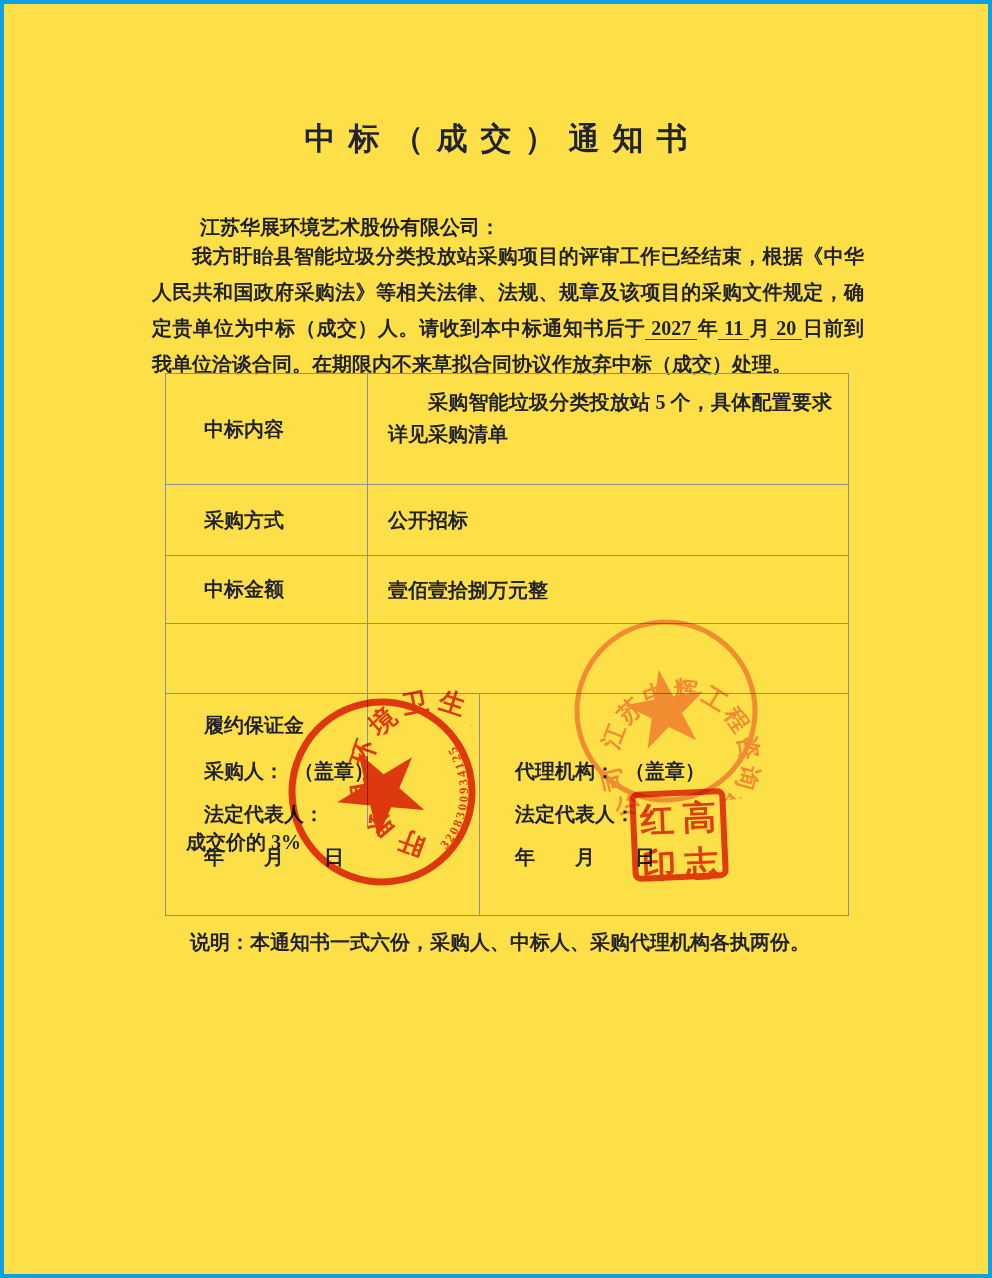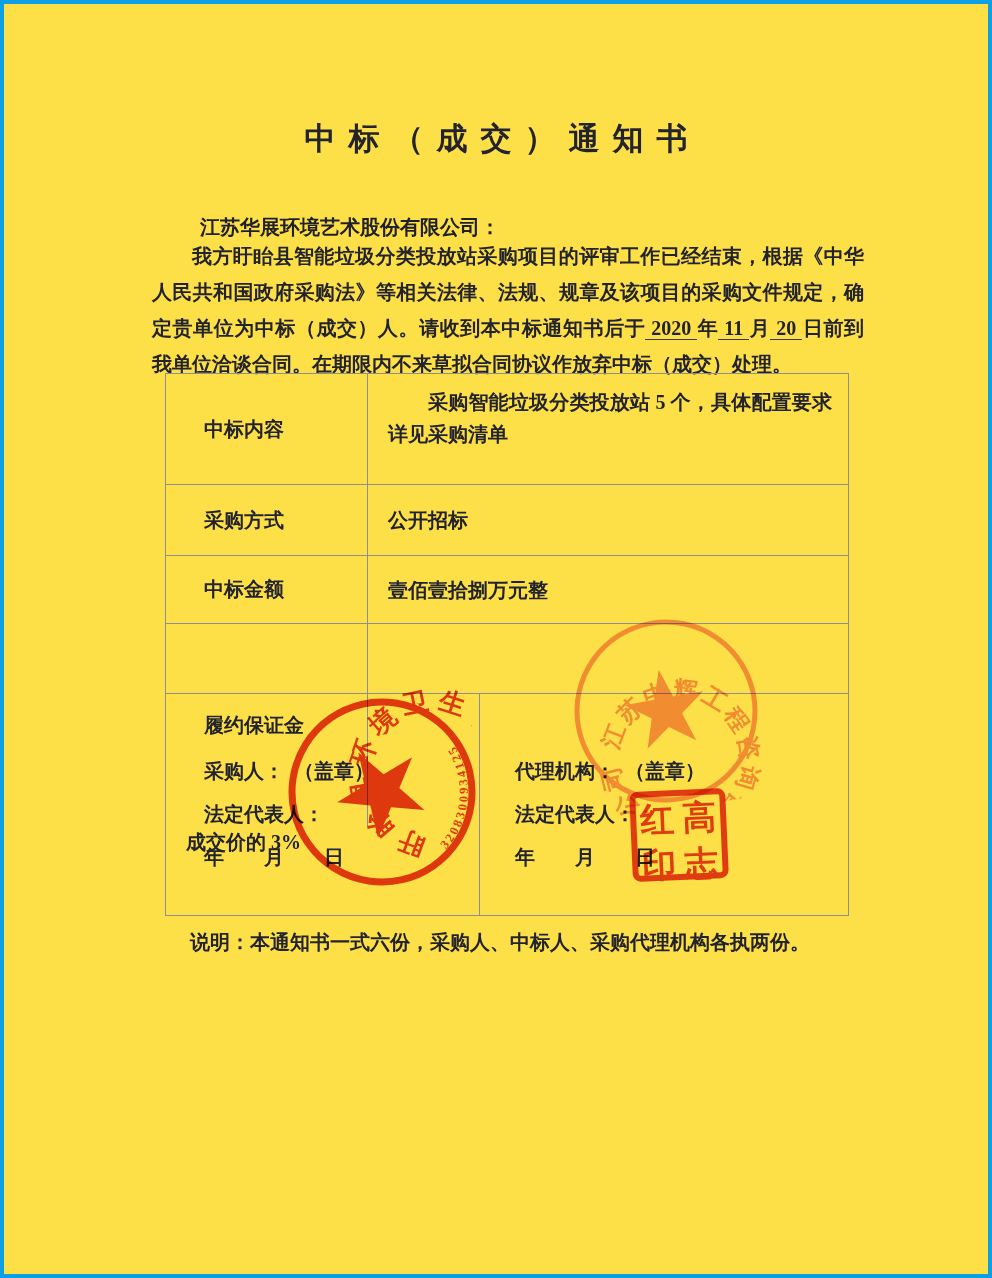--- a/index.html
+++ b/index.html
@@ -77,21 +77,21 @@
 </style>
 </head>
 <body>
 
 <div class="page">
 
   <h1 class="doc-title">中标（成交）通知书</h1>
 
   <div class="salutation">江苏华展环境艺术股份有限公司：</div>
 
-  <p class="body-par"><span>我方盱眙县智能垃圾分类投放站采购项目的评审工作已经结束，根据《中华人民共和国政府采购法》等相关法律、法规、规章及该项目的采购文件规定，确定贵单位为中标（成交）人。请收到本中标通知书后于</span><span class="u">2020</span><span>年</span><span class="u">11</span><span>月</span><span class="u">20</span><span>日前到我单位洽谈合同。在期限内不来草拟合同协议作放弃中标（成交）处理。</span></p>
+  <p class="body-par"><span>我方盱眙县智能垃圾分类投放站采购项目的评审工作已经结束，根据《中华人民共和国政府采购法》等相关法律、法规、规章及该项目的采购文件规定，确定贵单位为中标（成交）人。请收到本中标通知书后于</span><span class="u">2027</span><span>年</span><span class="u">11</span><span>月</span><span class="u">20</span><span>日前到我单位洽谈合同。在期限内不来草拟合同协议作放弃中标（成交）处理。</span></p>
 
   <div class="tbl">
     <div class="trow r1">
       <div class="cl">中标内容</div>
       <div class="cv indent">采购智能垃圾分类投放站 5 个，具体配置要求详见采购清单</div>
     </div>
     <div class="trow r3">
       <div class="cl">采购方式</div>
       <div class="cv">公开招标</div>
     </div>

